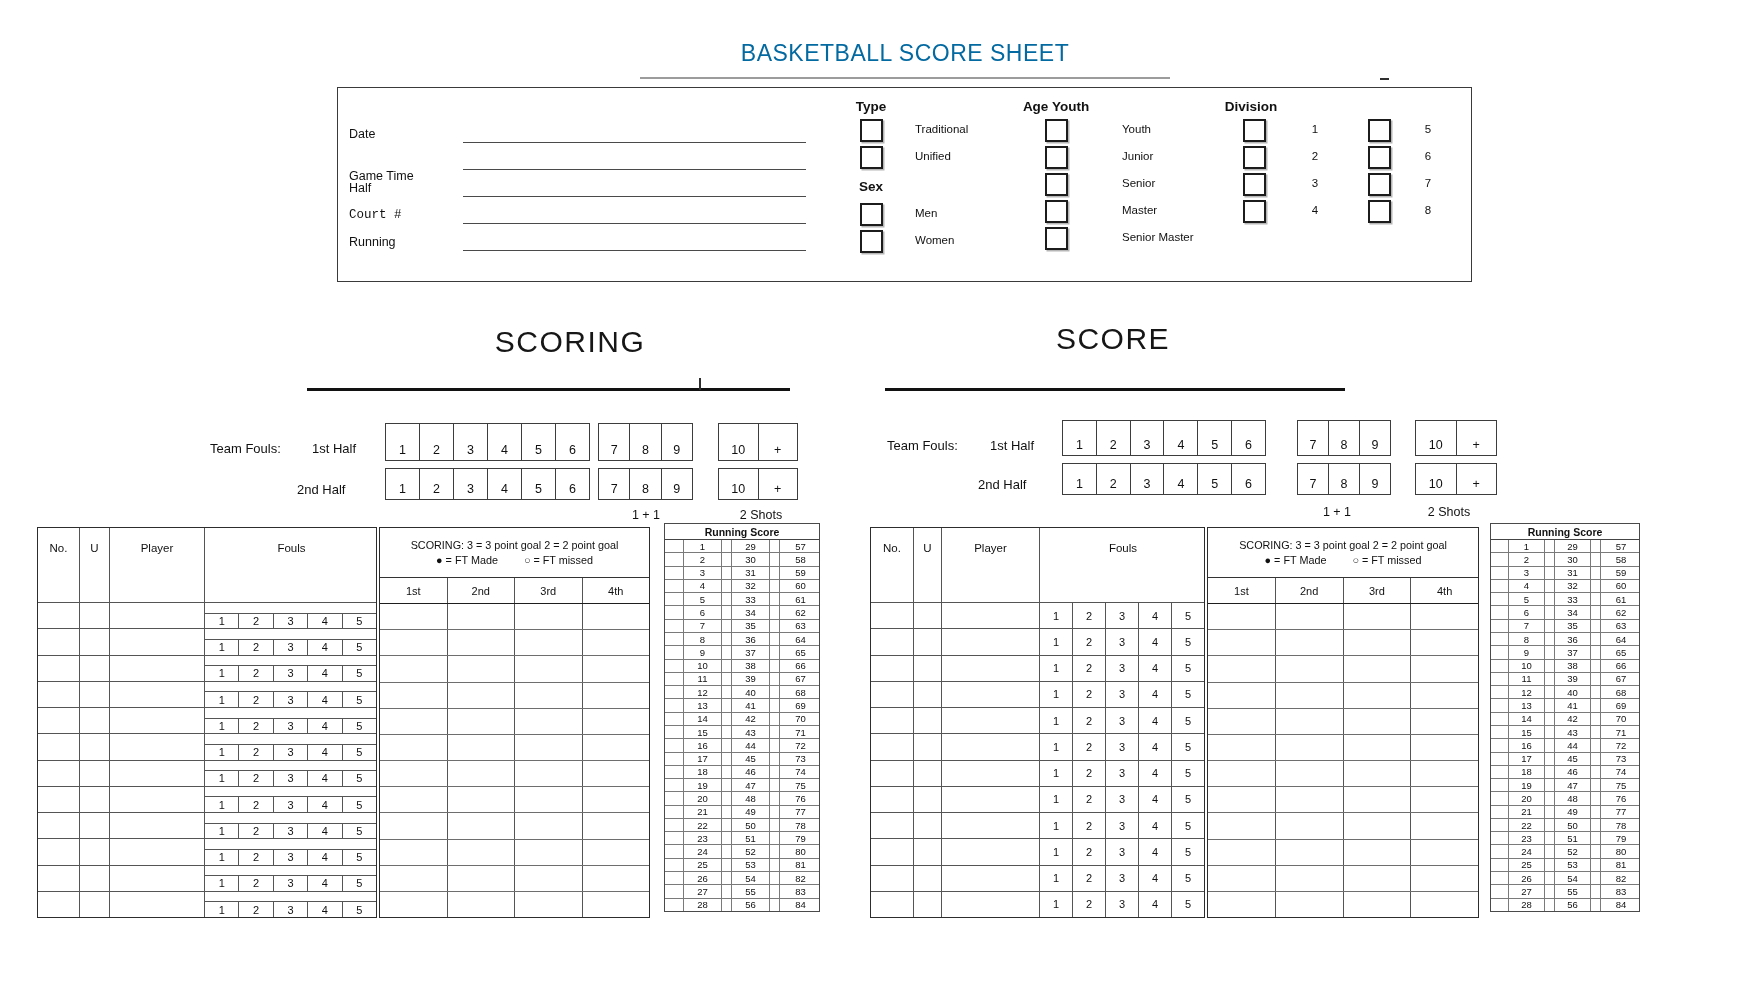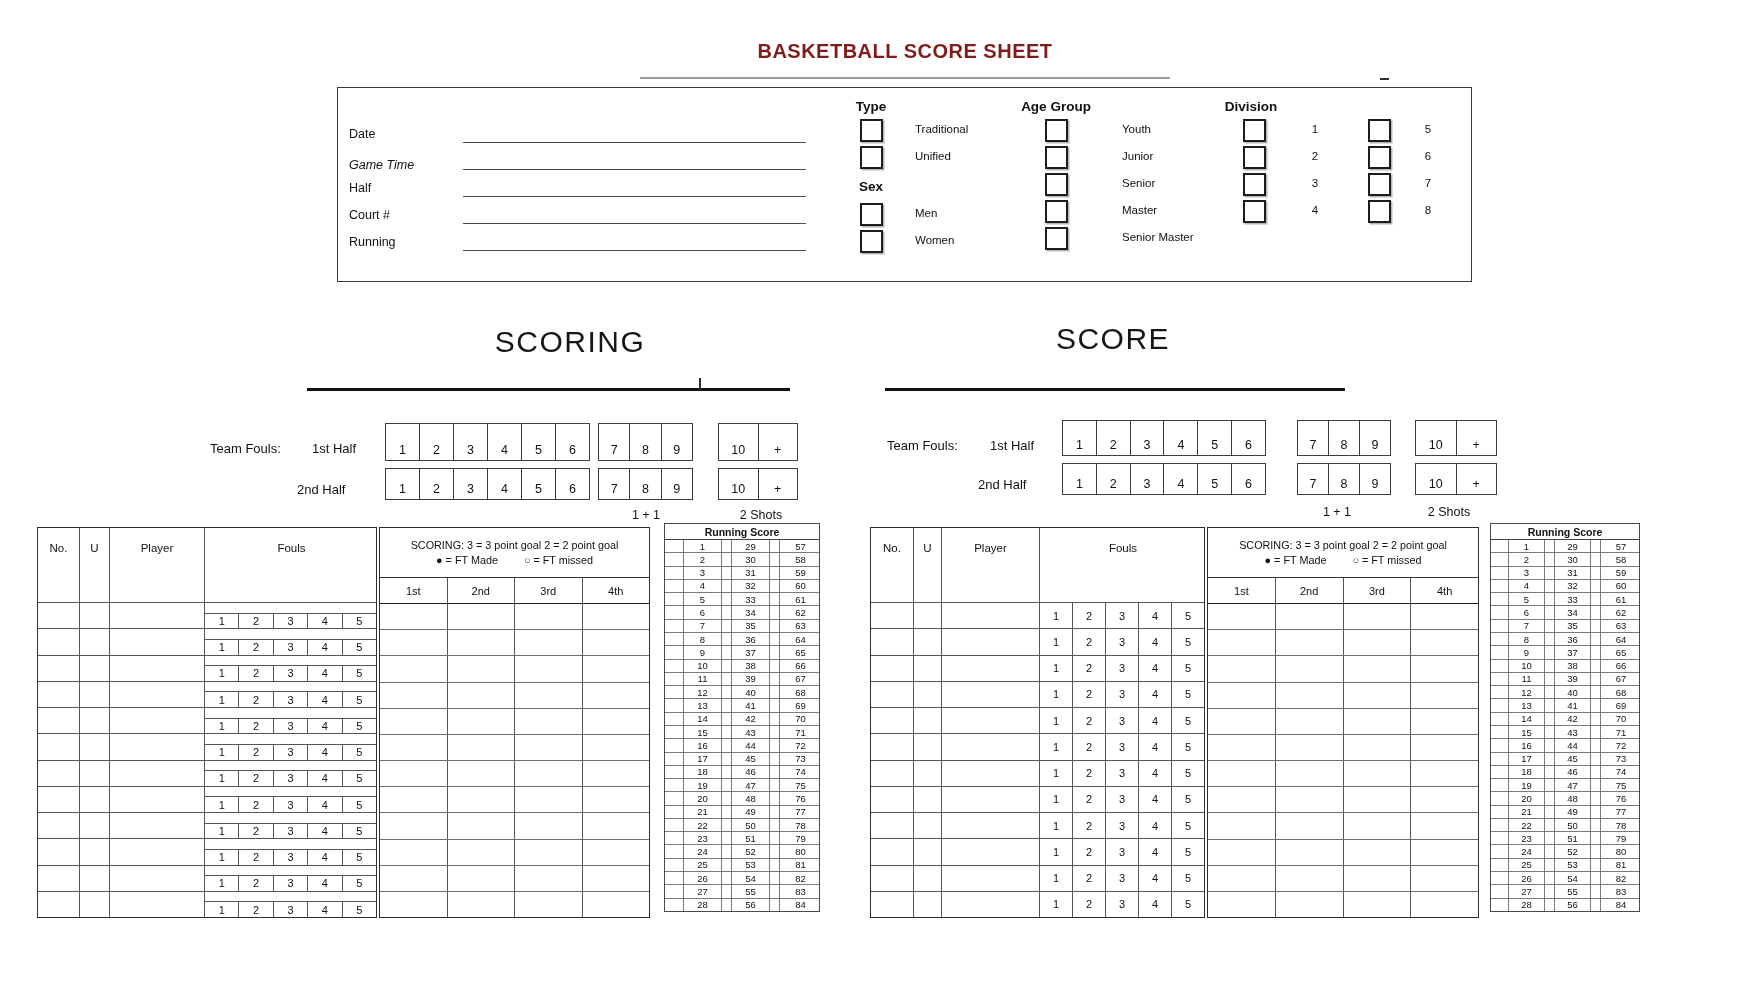--- a/index.html
+++ b/index.html
@@ -1,19 +1,19 @@
 <!DOCTYPE html>
 <html><head>
 <meta charset="utf-8">
 <style>
   html,body{margin:0;padding:0;background:#fff}
   .sheet{position:relative;width:1750px;height:1000px;background:#fff;overflow:hidden;
          font-family:"Liberation Sans",sans-serif;color:#111}
-  .page-title{position:absolute;font-weight:bold;font-size:20px;letter-spacing:.5px;
-              transform:translateX(-50%);white-space:nowrap;color:#7f1d1d}
+  .page-title{position:absolute;font-weight:normal;font-size:23px;letter-spacing:.5px;
+              transform:translateX(-50%);white-space:nowrap;color:#0369a1}
   .title-rule{position:absolute;height:2px;background:#9c9c9c}
   .info-box{position:absolute;border:1.6px solid #3a3a3a;background:#fff}
   .fieldlabel{position:absolute;font-size:12.5px;white-space:nowrap}
   .fline{position:absolute;border-top:1.6px solid #4a4a4a;height:0}
   .colhead{position:absolute;font-weight:bold;font-size:13.5px;transform:translateX(-50%);white-space:nowrap}
   .cb{position:absolute;width:19px;height:19px;border:2px solid #1c1c1c;background:#fff;
       box-shadow:1.5px 1.5px 0 rgba(110,110,110,.5)}
   .optlabel{position:absolute;font-size:11.5px;white-space:nowrap}
   .divnum{position:absolute;font-size:11.5px;width:22px;text-align:center}
   .teamtitle{position:absolute;font-size:30px;letter-spacing:1.5px;transform:translateX(-50%);
@@ -69,33 +69,33 @@
 <div class="sheet">
   <div class="page-title" style="left:905px;top:40px">BASKETBALL SCORE SHEET</div>
   <div class="title-rule" style="left:640px;top:77px;width:530px"></div>
 
   <div class="info-box" style="left:337px;top:87px;width:1133px;height:193px"></div>
   <div class="artifact" style="left:1380px;top:78px;width:9px;height:2px"></div>
 
   <div id="fields">
       <div class="fieldlabel" style="left: 349px; top: 127px;">Date</div>
       <div class="fline" style="left: 463px; top: 142px; width: 343px;"></div>
-      <div class="fieldlabel" style="left: 349px; top: 158px; font-style: italic;">Game Time</div>
+      <div class="fieldlabel" style="left: 349px; top: 169px;">Game Time</div>
       <div class="fline" style="left: 463px; top: 169px; width: 343px;"></div>
       <div class="fieldlabel" style="left: 349px; top: 181px;">Half</div>
       <div class="fline" style="left: 463px; top: 196px; width: 343px;"></div>
-      <div class="fieldlabel" style="left: 349px; top: 208px;">Court #</div>
+      <div class="fieldlabel" style="left: 349px; top: 208px; font-family: Liberation Mono, monospace;">Court #</div>
       <div class="fline" style="left: 463px; top: 223px; width: 343px;"></div>
       <div class="fieldlabel" style="left: 349px; top: 235px;">Running</div>
       <div class="fline" style="left: 463px; top: 250px; width: 343px;"></div>
     </div>
 
   <div class="colhead" style="left:871px;top:99px">Type</div>
   <div class="colhead" style="left:871px;top:179px">Sex</div>
-  <div class="colhead" style="left:1056px;top:99px">Age Group</div>
+  <div class="colhead" style="left:1056px;top:99px">Age Youth</div>
   <div class="colhead" style="left:1251px;top:99px">Division</div>
 
   <div id="options">
       <div class="cb" style="left: 860px; top: 119px;"></div>
       <div class="optlabel" style="left: 915px; top: 123px;">Traditional</div>
       <div class="cb" style="left: 860px; top: 146px;"></div>
       <div class="optlabel" style="left: 915px; top: 150px;">Unified</div>
       <div class="cb" style="left: 860px; top: 203px;"></div>
       <div class="optlabel" style="left: 915px; top: 207px;">Men</div>
       <div class="cb" style="left: 860px; top: 230px;"></div>

